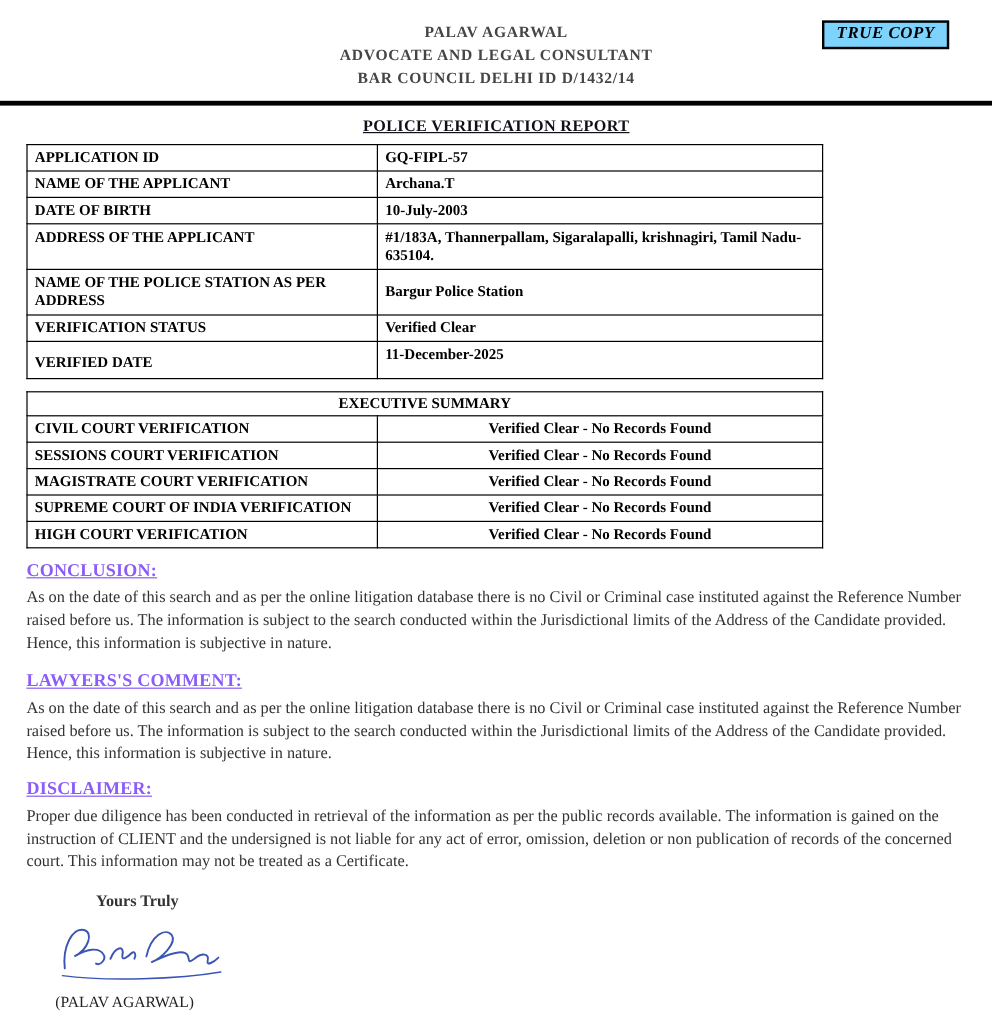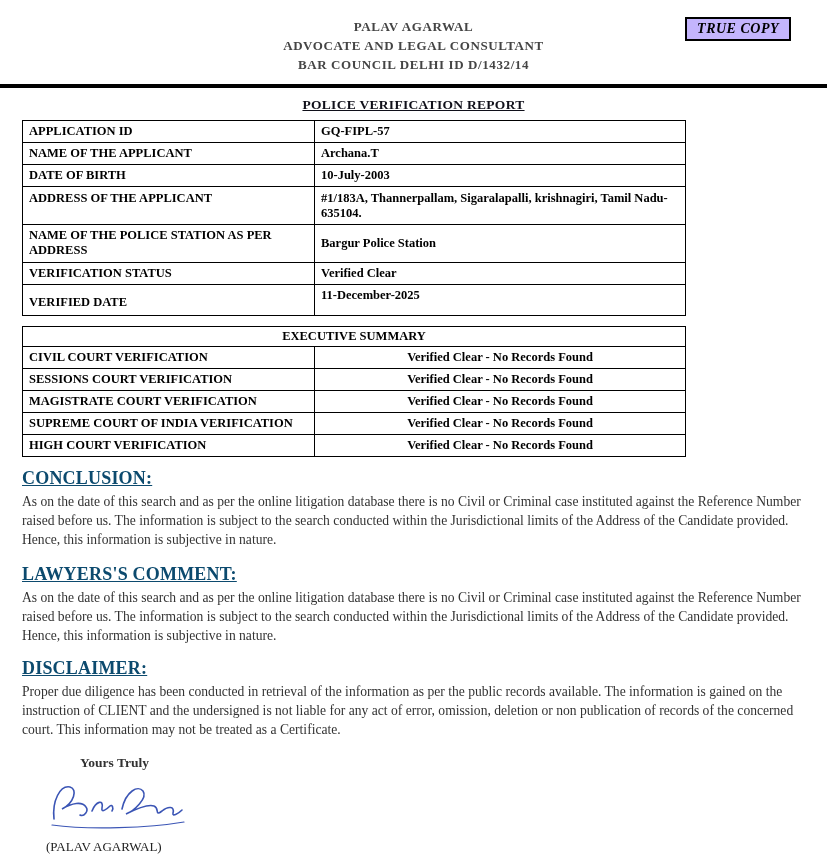--- a/index.html
+++ b/index.html
@@ -13,21 +13,21 @@
   }
   .page { position: relative; width: 827px; height: 856px; background: #fff; }
 
   
   .letterhead { text-align: center; padding-top: 17px; color: #454545; }
   .letterhead .line { font-weight: bold; font-size: 13px; letter-spacing: 0.6px; line-height: 19px; text-align: center; }
   .stamp {
     position: absolute; top: 17px; right: 36px;
     border: 2px solid #000; padding: 2px 10px;
     font-weight: bold; font-style: italic; font-size: 14px; color: #000;
-    letter-spacing: 0.5px; background: #c4b5fd;
+    letter-spacing: 0.5px; background: #7dd3fc;
   }
   .rule { width: 827px; height: 4px; background: #000; margin-top: 10px; }
 
   
   .report-title { text-align: center; margin-top: 9px; font-weight: bold; font-size: 13.5px; color: #10101a; }
   .report-title span { text-decoration: underline; letter-spacing: 0.3px; }
 
   
   table { border-collapse: collapse; table-layout: fixed; width: 664px; margin: 7px auto 0 22px; }
   td { border: 1px solid #000; font-weight: bold; font-size: 12.5px; padding: 3px 6px; color: #000; }
@@ -41,21 +41,21 @@
   .t1 tr.vdate td.lbl { vertical-align: bottom; padding-bottom: 5px; }
   .t1 tr.vdate td.val { vertical-align: top; padding-top: 3px; }
 
   .t2 { margin-top: 10px; }
   .t2 td.thead { text-align: center; font-size: 12.5px; padding: 2px 4px; }
   .t2 td.val { text-align: center; }
   .t2 td { padding: 3px 6px; }
 
   
   .section { margin: 11px 22px 0 22px; }
-  .sec-head { font-weight: bold; font-size: 18px; color: #0c4a6e; margin-bottom: 3px; font-family: Liberation Serif, serif; }
+  .sec-head { font-weight: bold; font-size: 15px; color: #8b5cf6; margin-bottom: 3px; font-family: Liberation Serif, serif; }
   .sec-head span { text-decoration: underline; letter-spacing: 0.2px; }
   .section p { font-size: 13.6px; line-height: 19px; color: #333333; text-align: left; }
 
   
   .yours { margin: 16px 0 0 80px; font-size: 13.5px; color: #333; font-weight: bold; }
   .signature-wrap { margin: 6px 0 0 44px; height: 62px; }
   .signatory { margin: 0 0 0 46px; font-size: 13px; color: #222; }
 </style>
 </head>
 <body>

